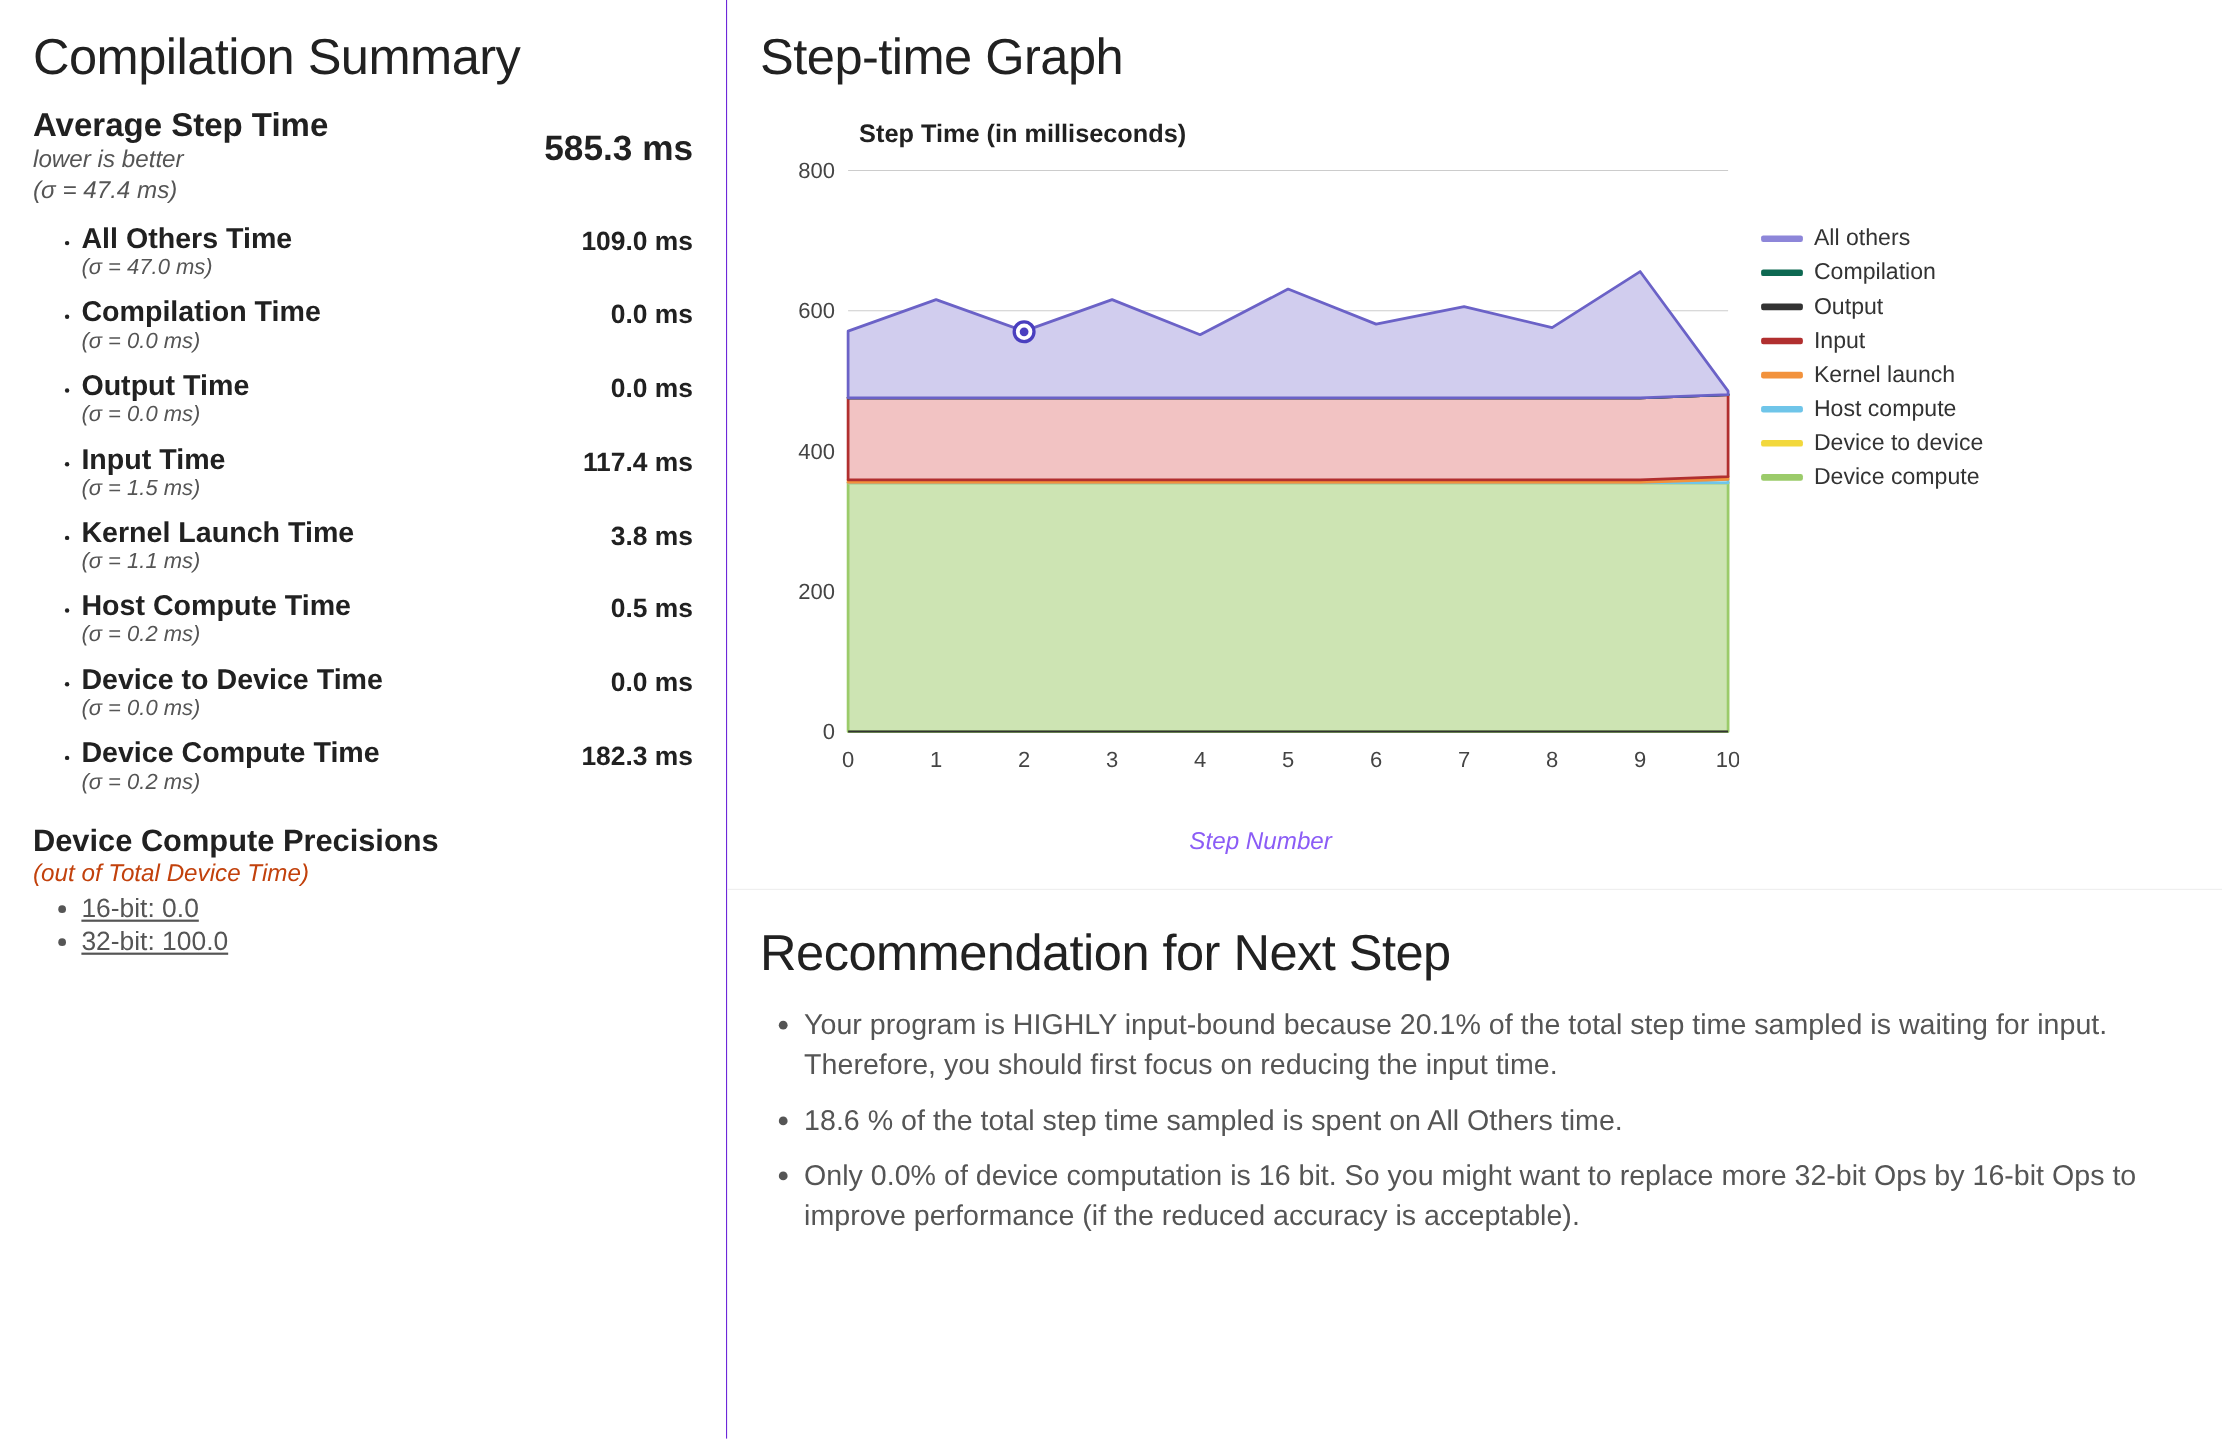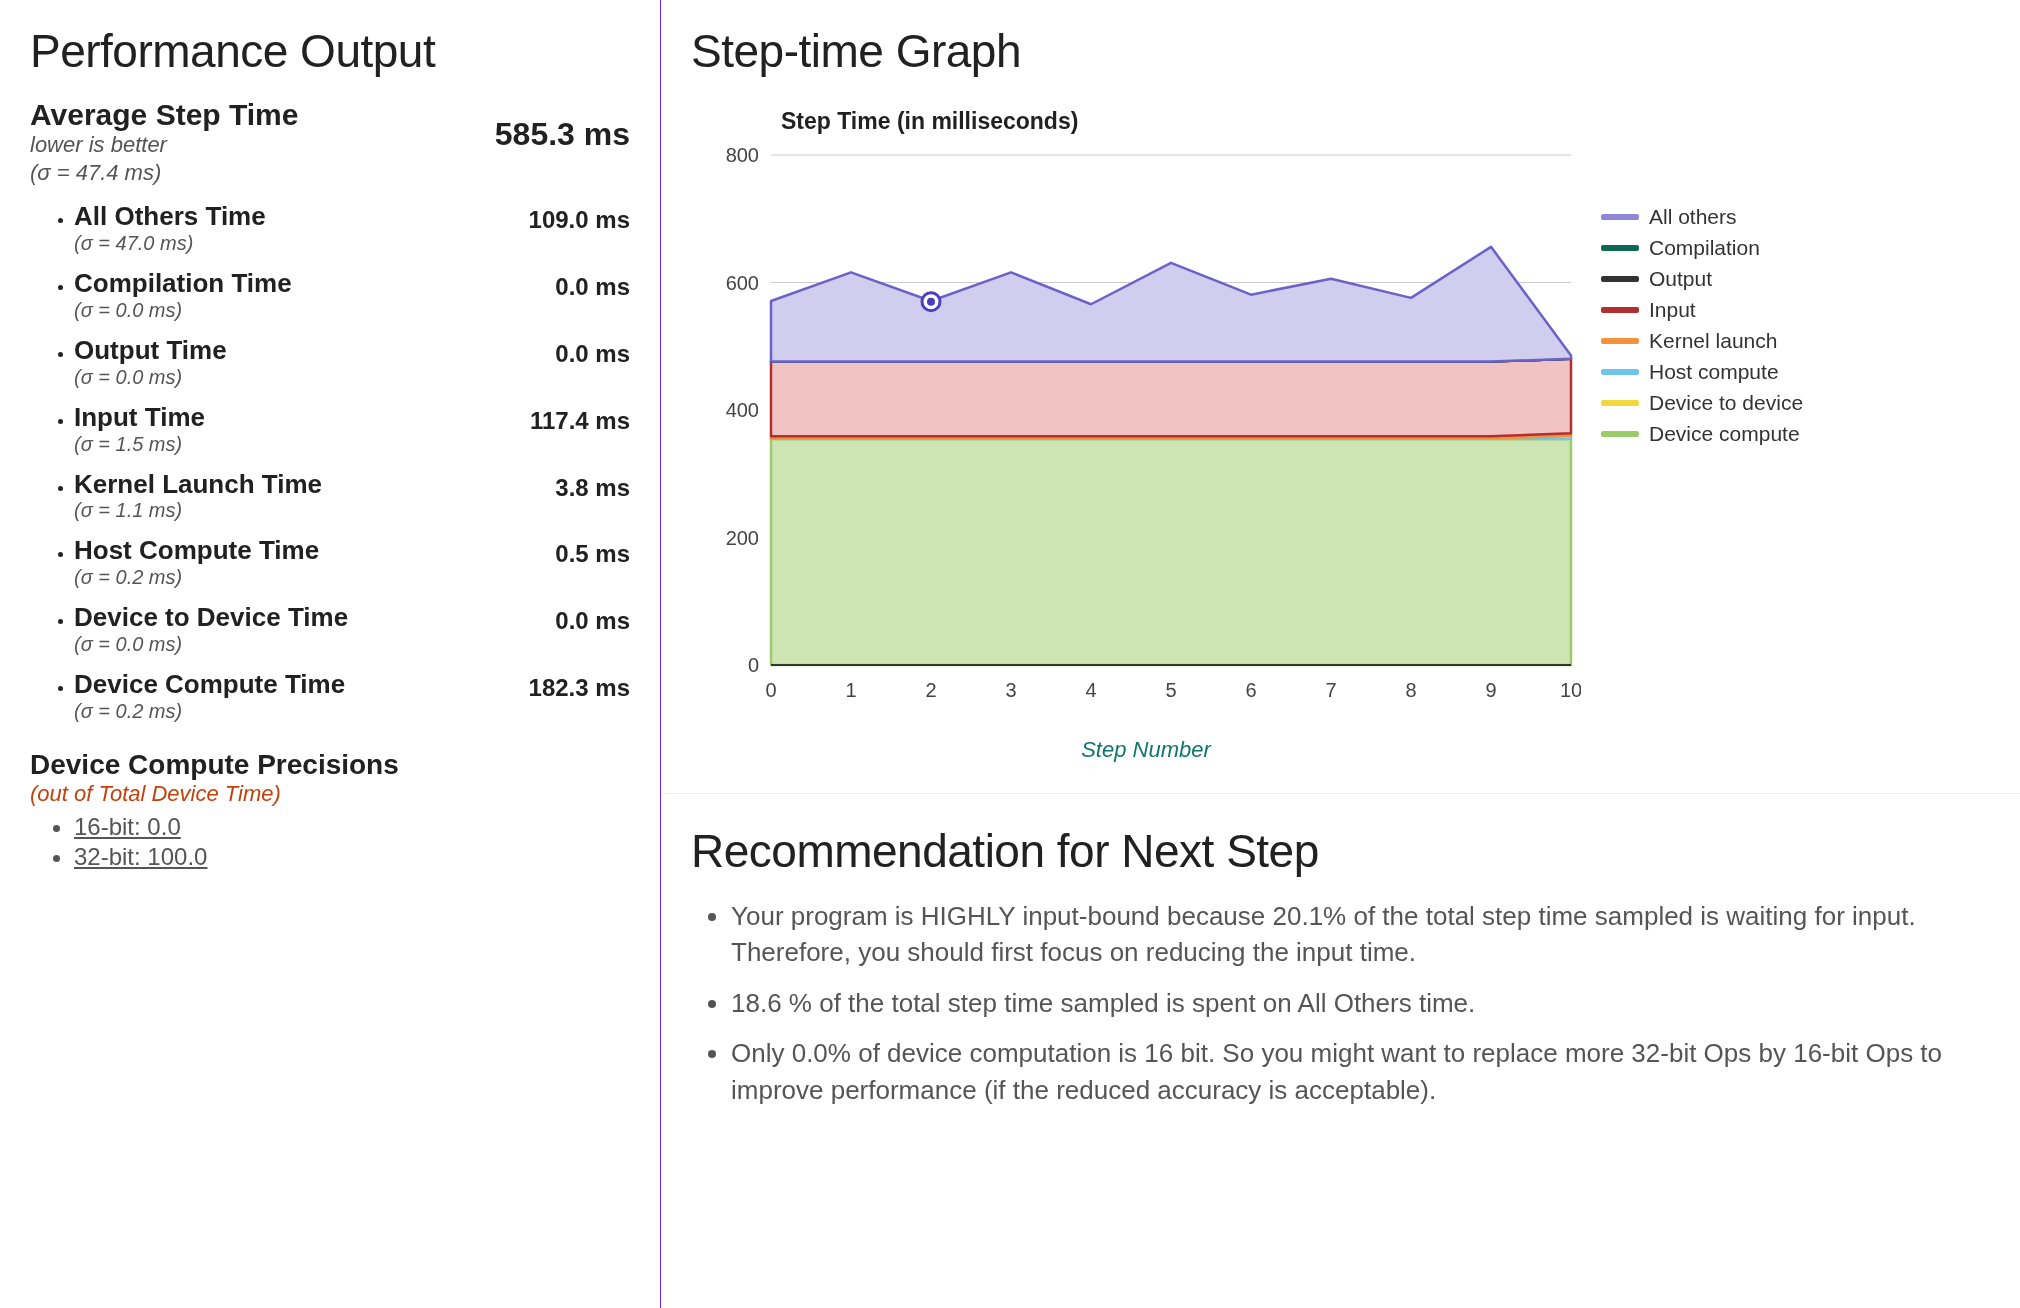--- a/index.html
+++ b/index.html
@@ -55,32 +55,32 @@
   .precisions-sub { font-size: 22px; font-style: italic; color: #c2410c; margin-bottom: 6px; }
   ul.precisions { list-style: disc; padding-left: 44px; font-size: 24px; color: #555; text-decoration: underline; }
   ul.precisions li { margin: 2px 0; }
   
   .chart-wrap { display: flex; align-items: flex-start; }
   .chart-svg-wrap { flex-shrink: 0; }
   .chart-title { font-size: 23px; font-weight: 700; margin: 30px 0 10px 90px; }
   .legend { margin-left: 20px; margin-top: 60px; font-size: 21px; color: #333; }
   .legend-item { display: flex; align-items: center; margin-bottom: 7px; }
   .swatch { width: 38px; height: 6px; border-radius: 2px; margin-right: 10px; }
-  .xlabel { text-align: center; font-style: italic; font-size: 22px; color: #0f766e; margin-top: 18px; width: 870px; margin-left: 20px;}
+  .xlabel { text-align: center; font-style: italic; font-size: 22px; color: #8b5cf6; margin-top: 32px; width: 870px; margin-left: 20px;}
   
   ul.recs { list-style: disc; padding-left: 40px; font-size: 26px; color: #555; line-height: 1.4; }
   ul.recs li { margin-bottom: 14px; }
 </style>
 </head>
 <body>
 
 <div class="container">
 
   <div class="left">
-    <h1>Performance Output</h1>
+    <h1>Compilation Summary</h1>
 
     <div class="avg-row">
       <div class="avg-label">
         <div class="main">Average Step Time</div>
         <div class="sub">lower is better</div>
         <div class="sub">(σ = 47.4 ms)</div>
       </div>
       <div class="avg-val">585.3 ms</div>
     </div>
 

